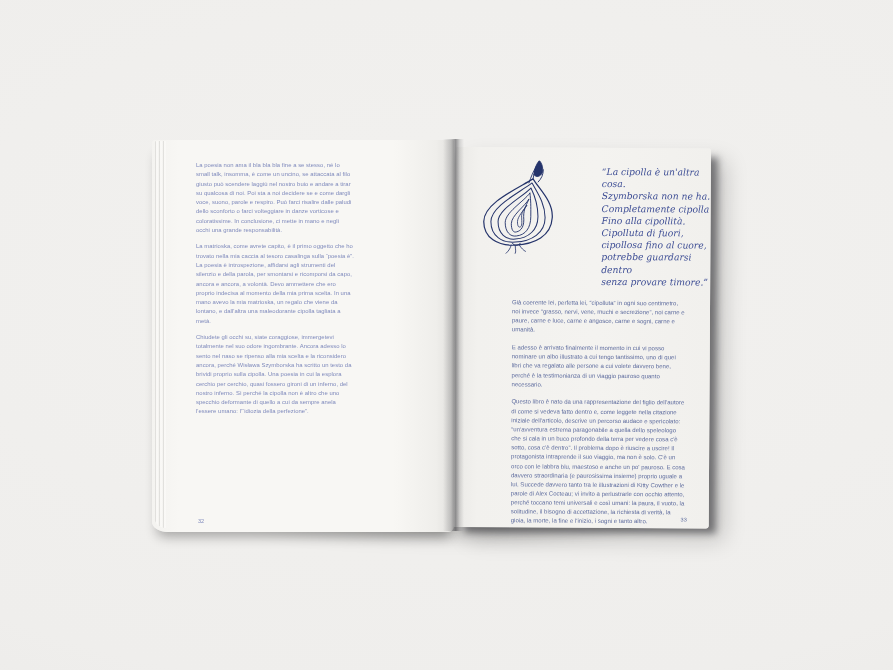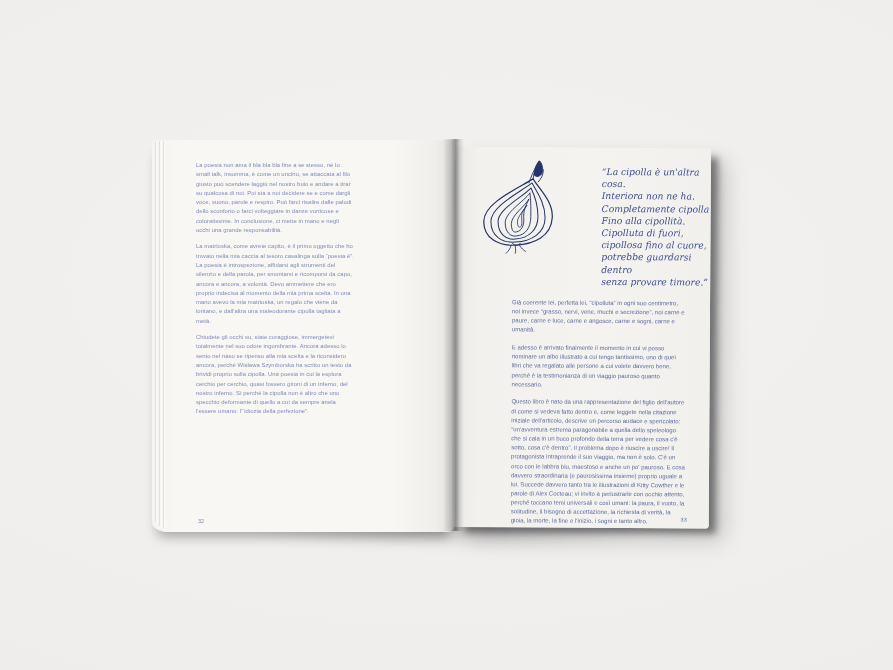--- a/index.html
+++ b/index.html
@@ -118,21 +118,21 @@
           <path stroke-width="0.8" fill="currentColor" d="M51,14 C51,8 53,4 56,0 C59,3 60,8 59,12 C57,16 53,17 51,14 Z"></path>
 
           <path stroke-width="0.9" d="M30,81 C32,84 36,84 38,81"></path>
           <path stroke-width="0.8" d="M29,83 C28,87 26,89 24,91"></path>
           <path stroke-width="0.8" d="M33,84 C33,87 34,89 33,91"></path>
           <path stroke-width="0.8" d="M37,83 C39,86 41,88 43,89"></path>
         </svg>
       </div>
 
       <div class="quote">“La cipolla è un'altra cosa.
-Interiora non ne ha.
+Szymborska non ne ha.
 Completamente cipolla
 Fino alla cipollità.
 Cipolluta di fuori,
 cipollosa fino al cuore,
 potrebbe guardarsi dentro
 senza provare timore.”</div>
 
       <div class="right-text">
         <p>Già coerente lei, perfetta lei, “cipolluta” in ogni suo centimetro, noi invece “grasso, nervi, vene, muchi e secrezione”, noi carne e paure, carne e luce, carne e angosce, carne e sogni, carne e umanità.</p>
         <p>E adesso è arrivato finalmente il momento in cui vi posso nominare un albo illustrato a cui tengo tantissimo, uno di quei libri che va regalato alle persone a cui volete davvero bene, perché è la testimonianza di un viaggio pauroso quanto necessario.</p>

